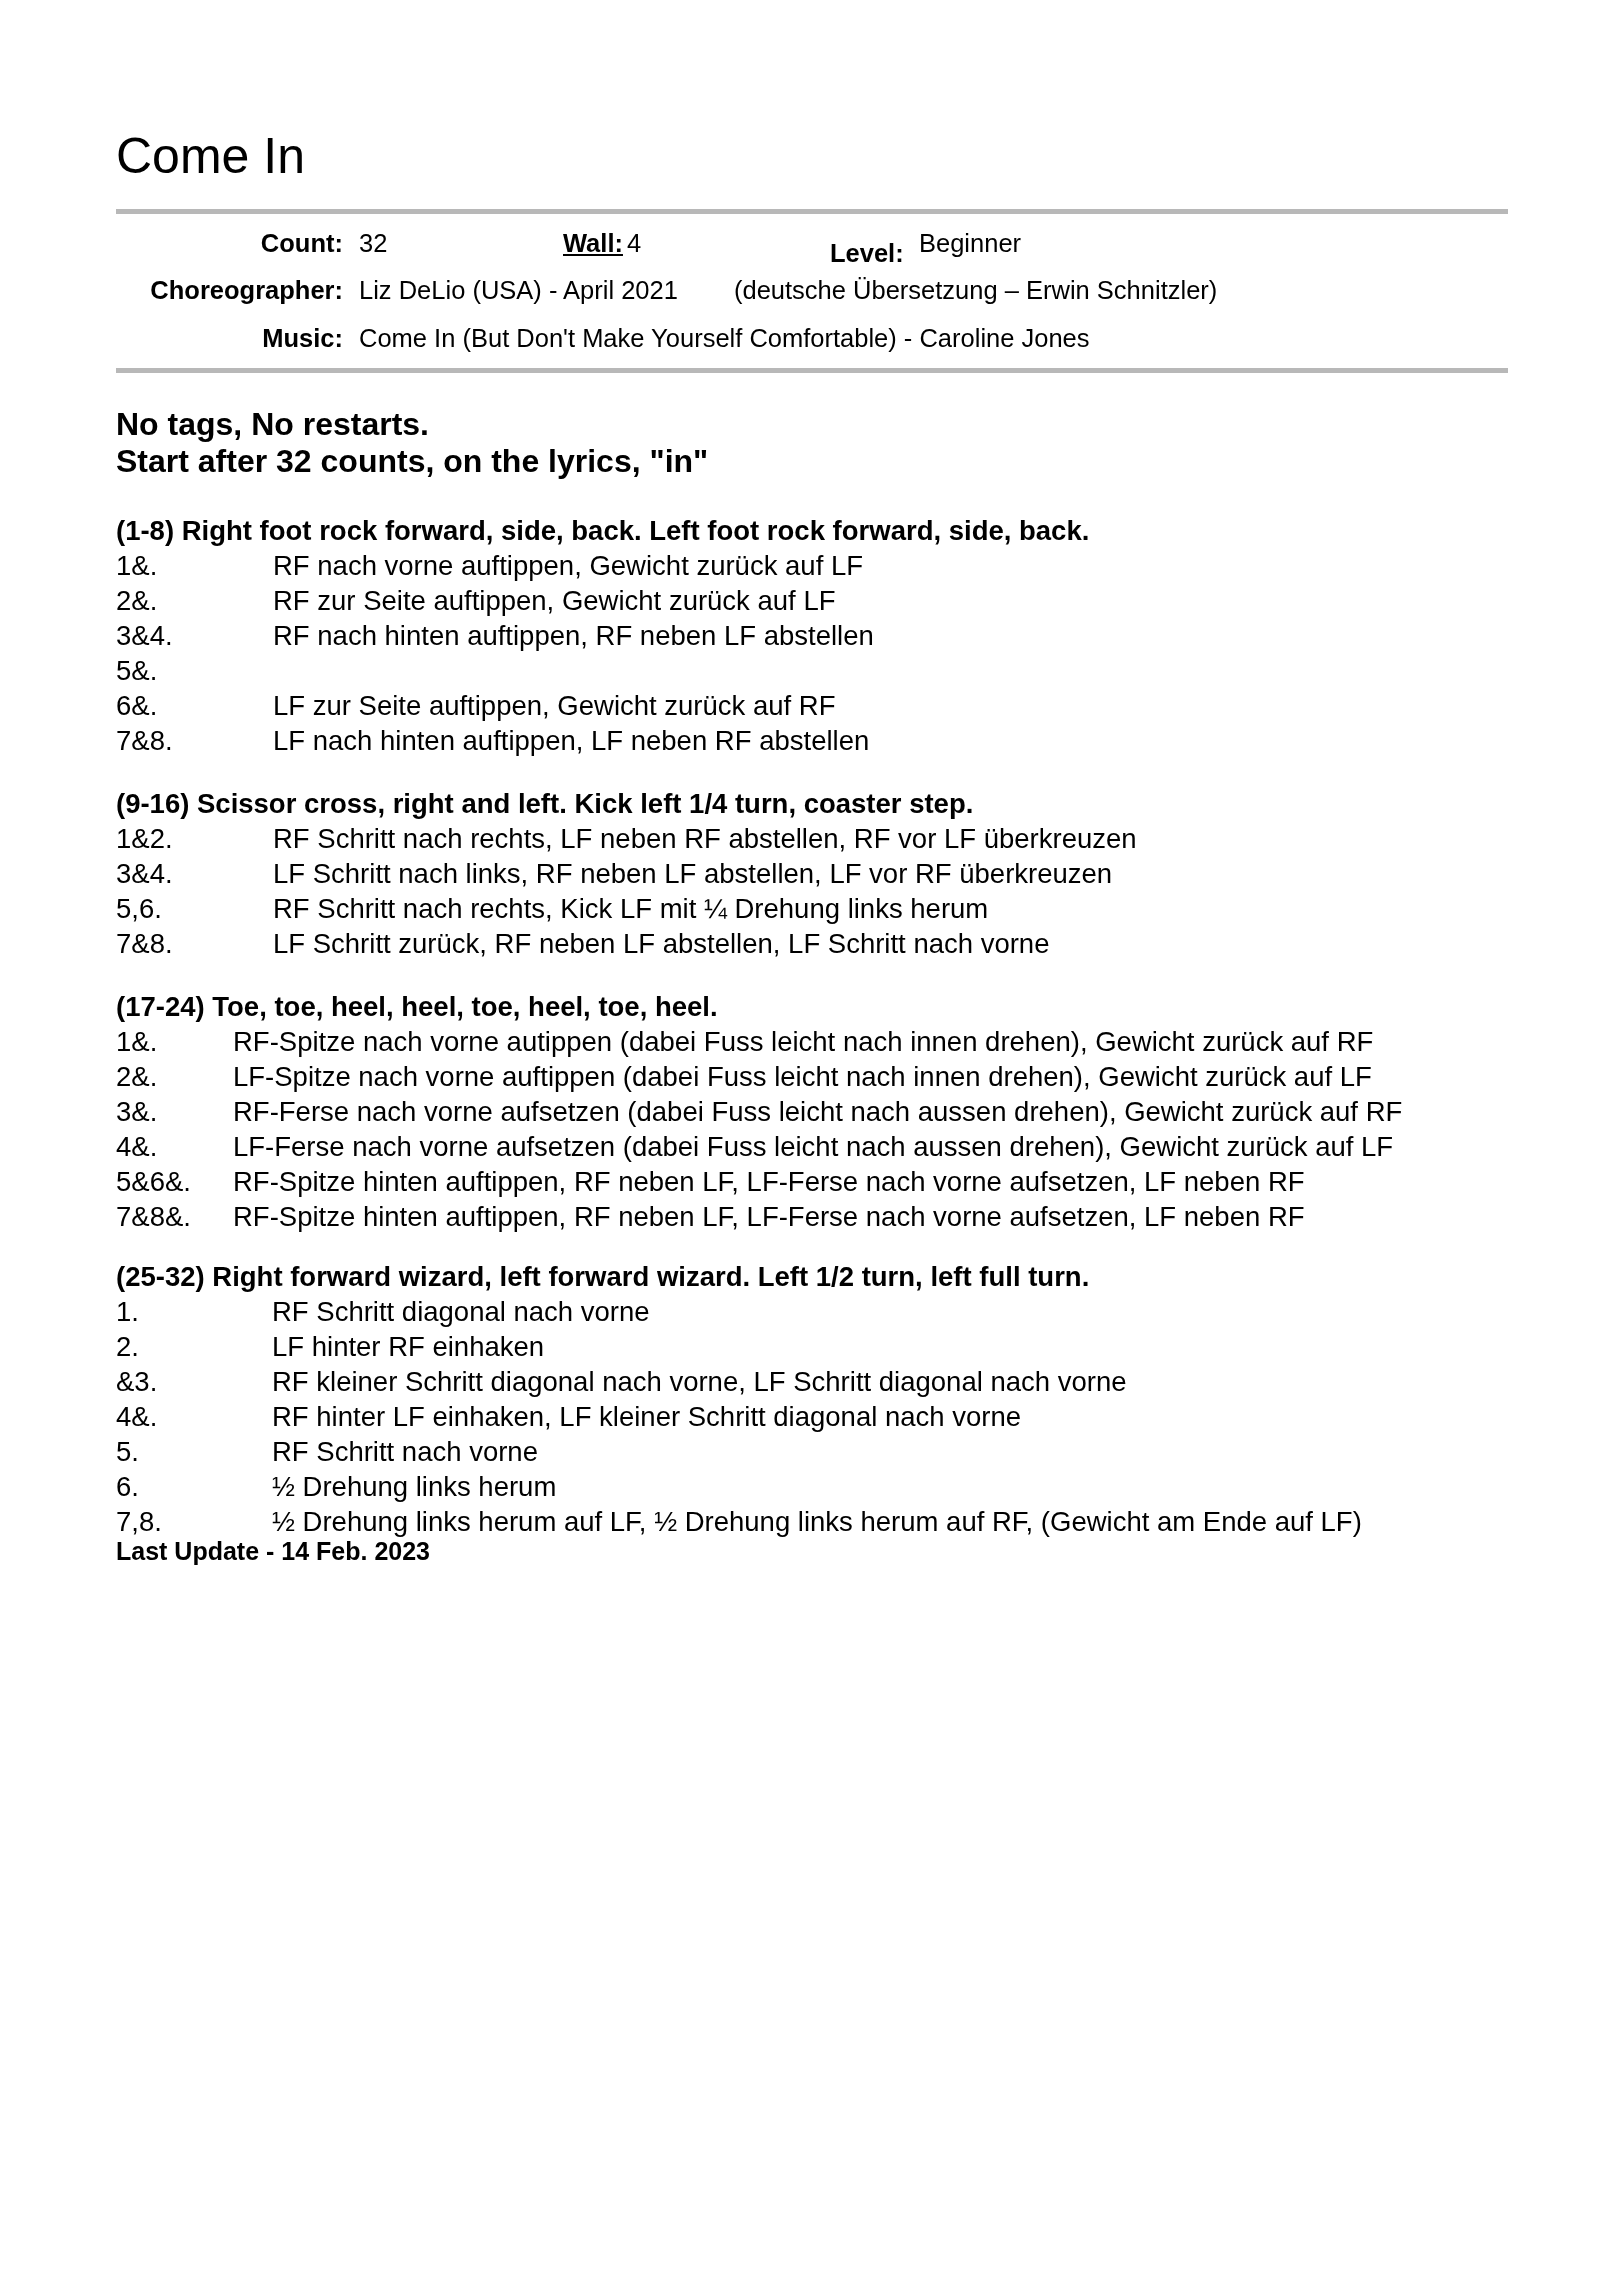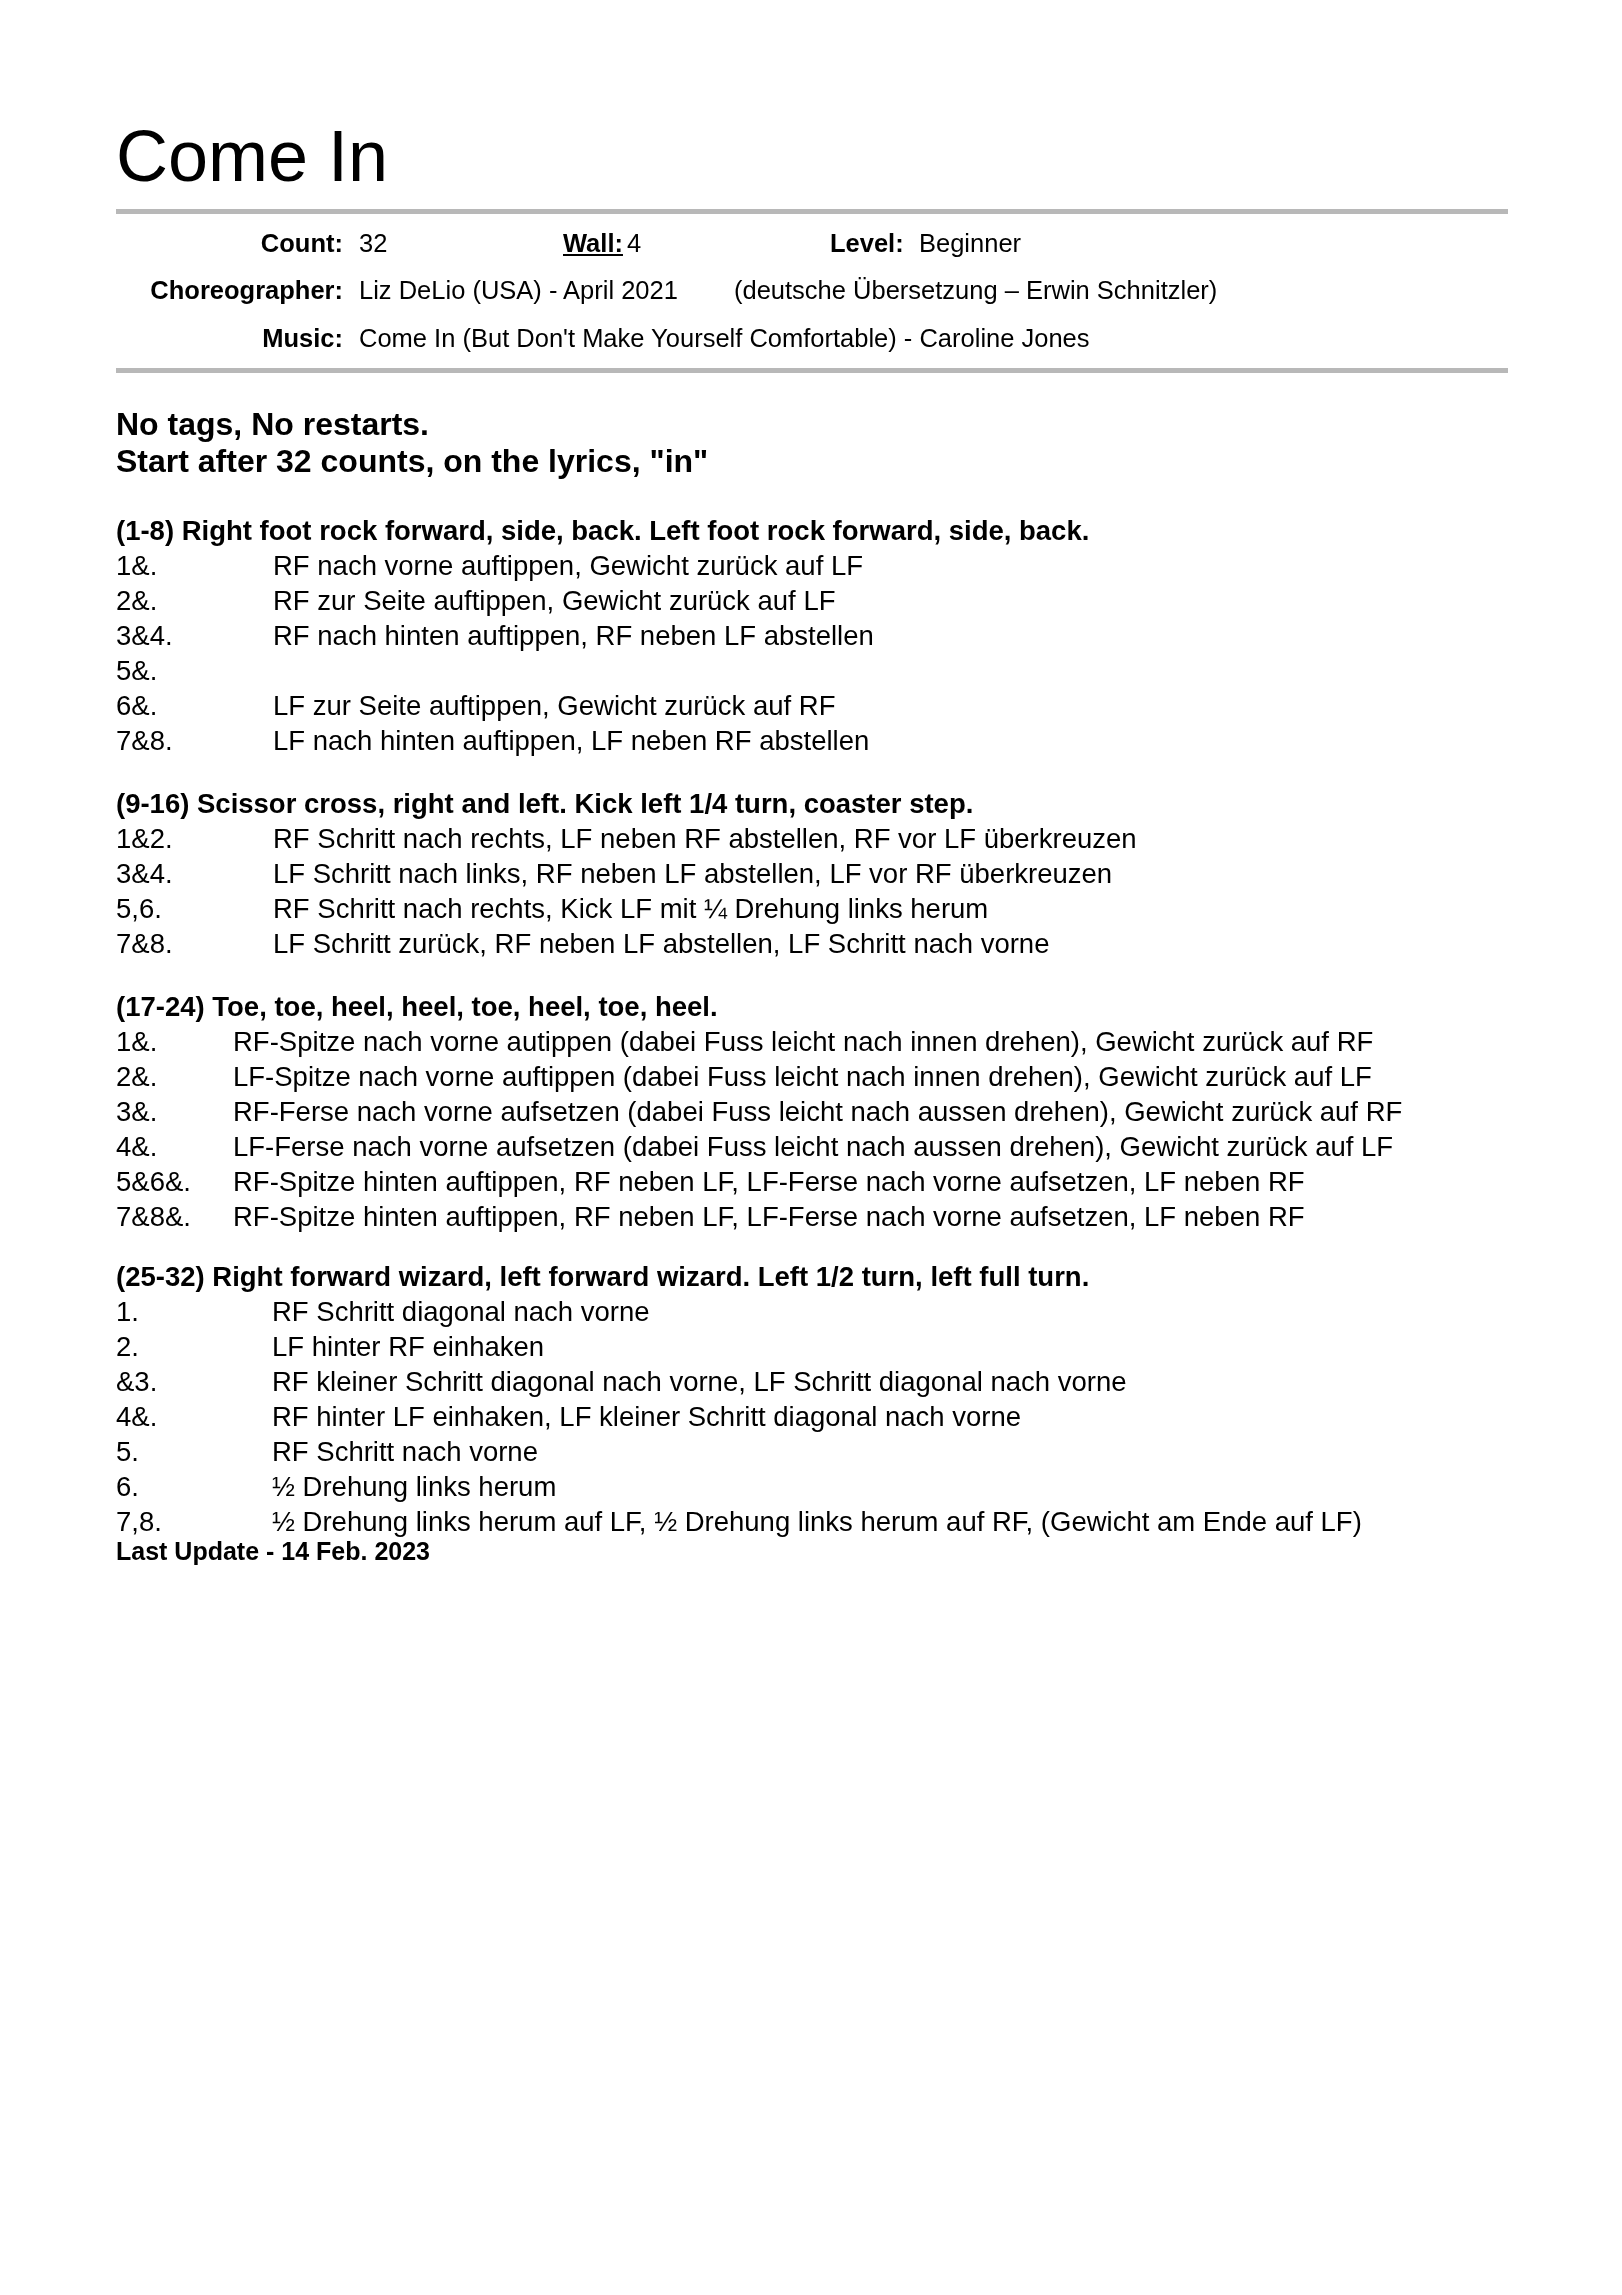--- a/index.html
+++ b/index.html
@@ -2,21 +2,21 @@
 <html style="font-size:10.5px"><head>
 <meta charset="utf-8">
 <style>
   html, body { margin: 0; padding: 0; background: #ffffff; }
   body {
     width: 1622px; height: 2295px; position: relative; overflow: hidden;
     font-family: "Liberation Sans", sans-serif; color: #000;
   }
   .title {
     position: absolute; left: 116px; top: 110px;
-    font-size: 72px; line-height: 92px; font-weight: normal; margin: 0;
+    font-size: 50px; line-height: 92px; font-weight: normal; margin: 0;
     white-space: nowrap;
   }
   .rule {
     position: absolute; left: 116px; width: 1392px; height: 5.2px; background: #b8b8b8;
   }
   .rule.r1 { top: 209px; }
   .rule.r2 { top: 368px; }
 
   .meta-row {
     position: absolute; height: 31px; font-size: 25.5px; line-height: 31px; white-space: nowrap;
@@ -46,21 +46,21 @@
 
 <h1 class="title">Come In</h1>
 <div class="rule r1"></div>
 
 <div>
   <div class="meta-row" style="top:228px;left:0;width:1622px;">
     <span class="meta-label lbl-right">Count:</span>
     <span class="meta-value" style="left:359px;">32</span>
     <span class="meta-label" style="left:563px;text-decoration:underline;">Wall:</span>
     <span class="meta-value" style="left:627px;">4</span>
-    <span class="meta-label" style="left:830px;">Level:</span>
+    <span class="meta-label" style="left:830px;margin-top:10px;">Level:</span>
     <span class="meta-value" style="left:919px;">Beginner</span>
   </div>
   <div class="meta-row" style="top:275px;left:0;width:1622px;">
     <span class="meta-label lbl-right">Choreographer:</span>
     <span class="meta-value" style="left:359px;">Liz DeLio (USA) - April 2021</span>
     <span class="meta-value" style="left:734px;">(deutsche Übersetzung – Erwin Schnitzler)</span>
   </div>
   <div class="meta-row" style="top:323px;left:0;width:1293px;">
     <span class="meta-label lbl-right">Music:</span>
     <span class="meta-value" style="left:359px;">Come In (But Don't Make Yourself Comfortable) - Caroline Jones</span>

